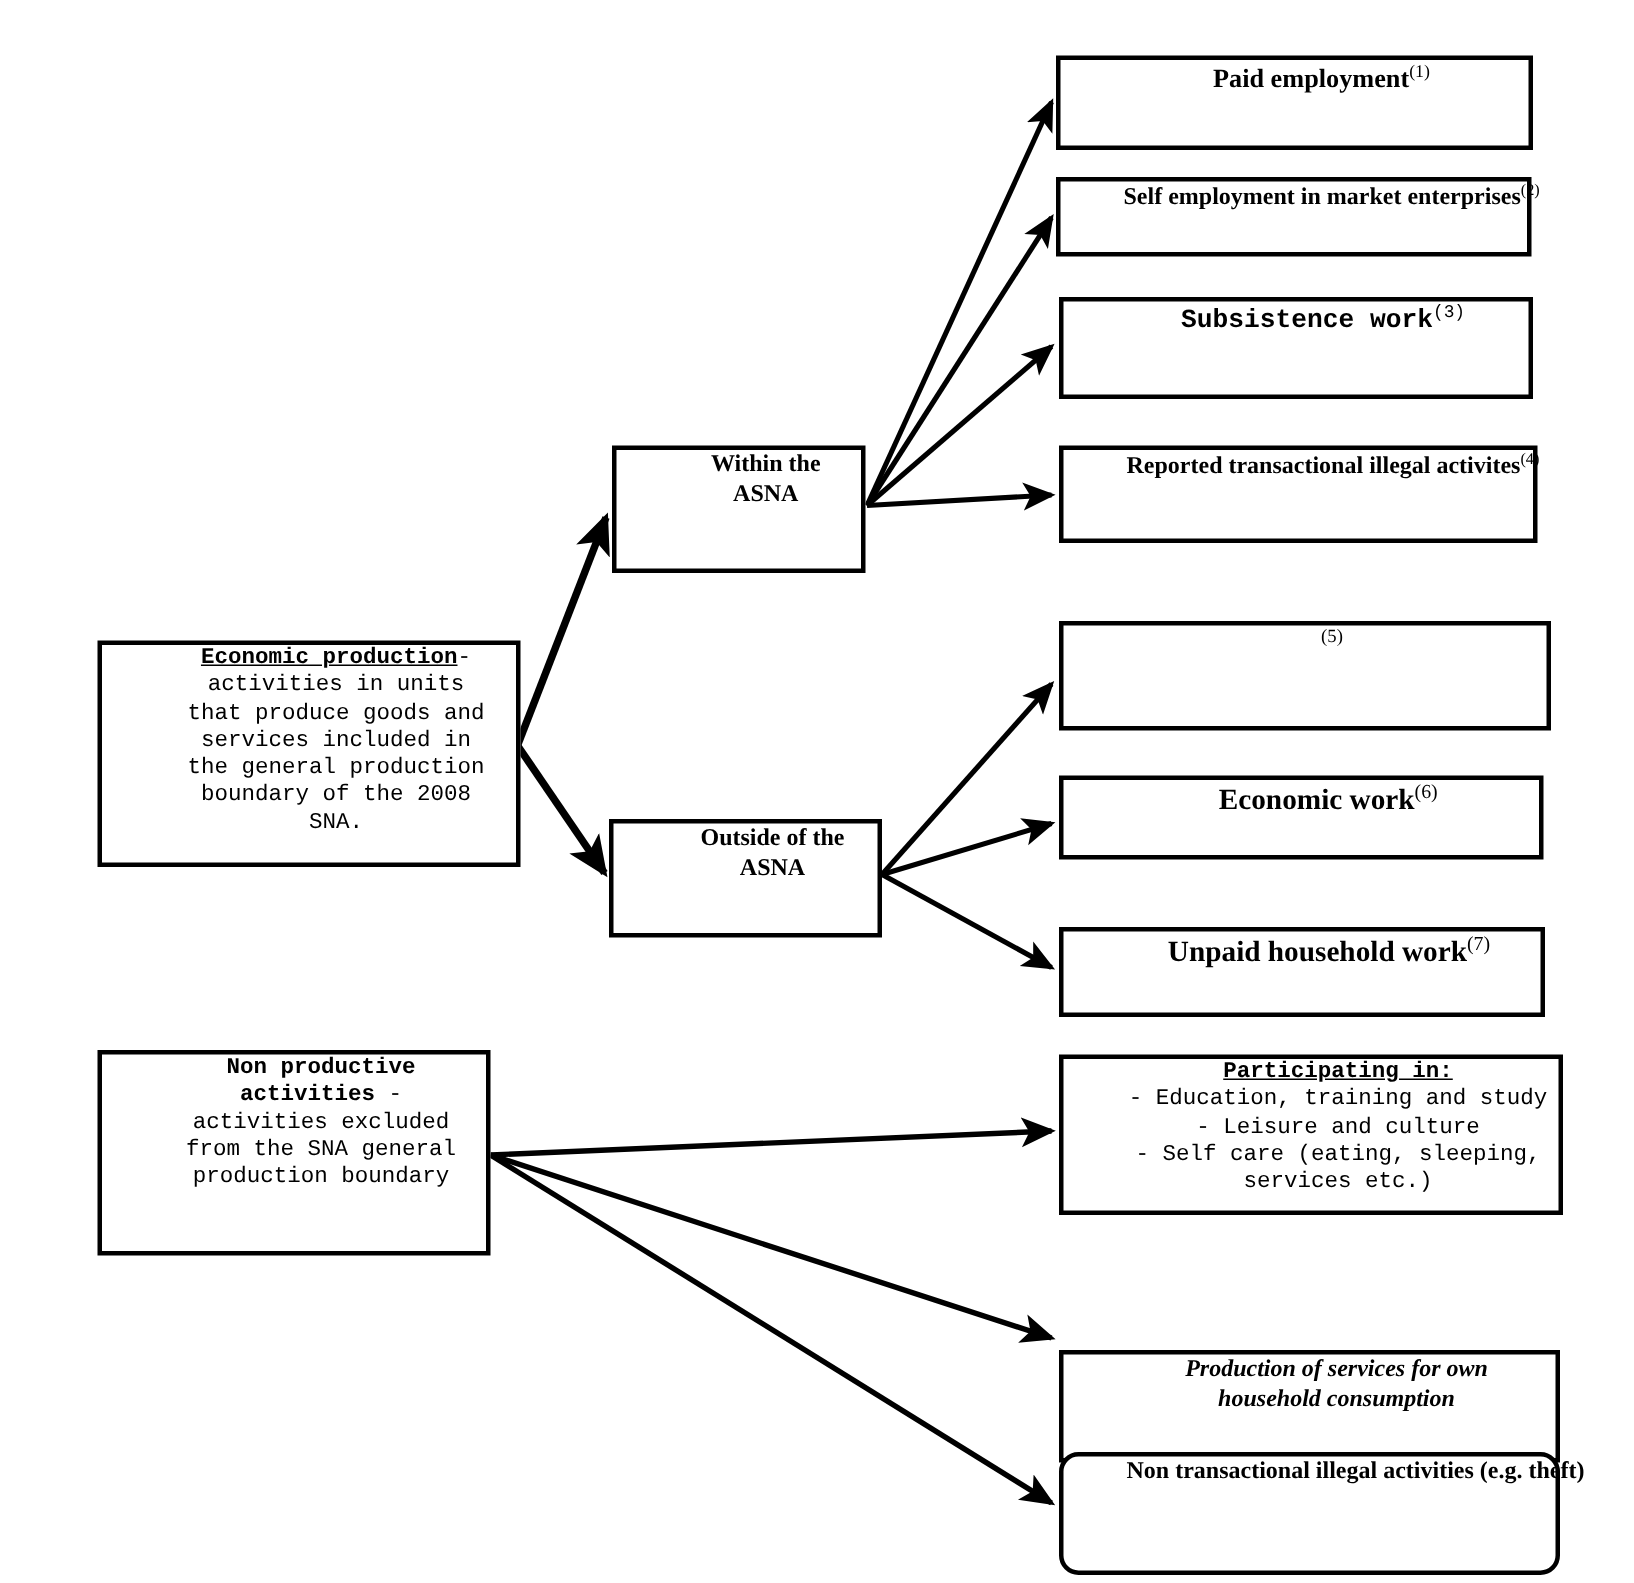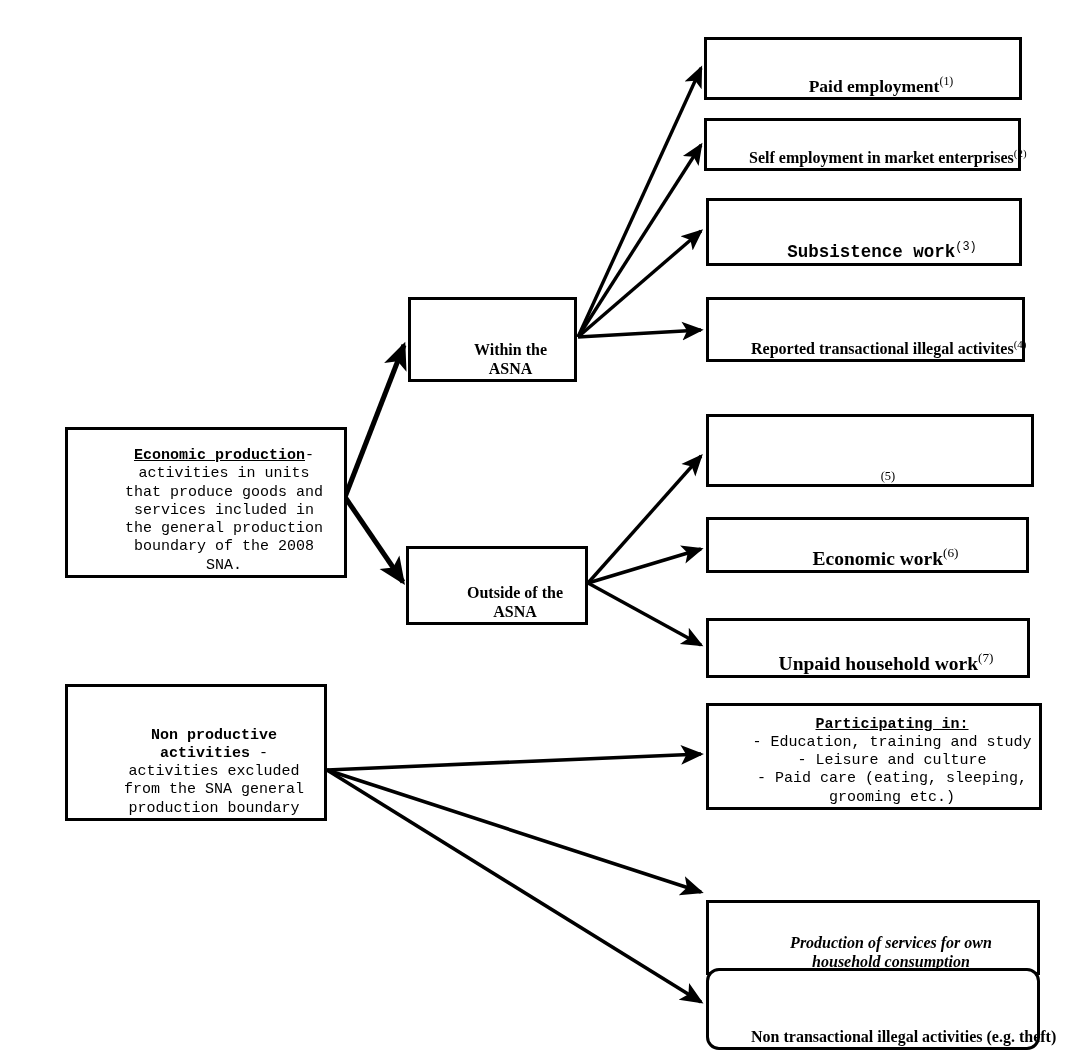--- a/index.html
+++ b/index.html
@@ -17,21 +17,21 @@
     left:0; top:0;
     width:1089px; height:1055px;
     pointer-events:none;
   }
   .node{
     position:absolute;
     box-sizing:border-box;
     border:3px solid #000000;
     background:#ffffff;
     display:flex;
-    align-items:flex-end;
+    align-items:flex-start;
     justify-content:center;
     text-align:center;
     line-height:1.22;
     z-index:2;
     padding-left:36px;
   }
   .node .inner{
     width:100%;
     padding:0 6px;
     box-sizing:border-box;
@@ -86,21 +86,21 @@
       <line x1="327" y1="770" x2="701" y2="1002"></line>
     </g>
   </svg>
 
   <div class="node t15" style="left:65px; top:427px; width:282px; height:151px;">
     <div class="inner" style="padding:0 14px;">
       <span class="b u">Economic production</span><span class="reg">- activities in units that produce goods and services included in the general production boundary of the 2008 SNA.</span>
     </div>
   </div>
 
-  <div class="node t15" style="left:65px; top:684px; width:262px; height:137px;">
+  <div class="node t15" style="left:65px; top:700px; width:262px; height:137px;">
     <div class="inner" style="padding:0 10px;">
       <span class="b">Non productive activities</span>
       <span class="reg">- activities excluded from the SNA general production boundary</span>
     </div>
   </div>
 
   <div class="node t16" style="left:408px; top:297px; width:169px; height:85px;">
     <div class="inner">
       <span class="b">Within the ASNA</span>
     </div>
@@ -152,21 +152,21 @@
     <div class="inner">
       <span class="b nowrap">Unpaid household work</span><sup>(7)</sup>
     </div>
   </div>
 
   <div class="node t15" style="left:706px; top:703px; width:336px; height:107px;">
     <div class="inner">
       <div class="b u">Participating in:</div>
       <div class="reg">- Education, training and study</div>
       <div class="reg">- Leisure and culture</div>
-      <div class="reg">- Paid care (eating, sleeping, grooming etc.)</div>
+      <div class="reg">- Self care (eating, sleeping, services etc.)</div>
     </div>
   </div>
 
   <div class="node t16" style="left:706px; top:900px; width:334px; height:75px;font-style:italic;">
     <div class="inner" style="padding:0 18px;">
       <span class="b">Production of services for own household consumption</span>
     </div>
   </div>
 
   <div class="node t16" style="left:706px; top:968px; width:334px; height:82px;border-radius:13px;">

